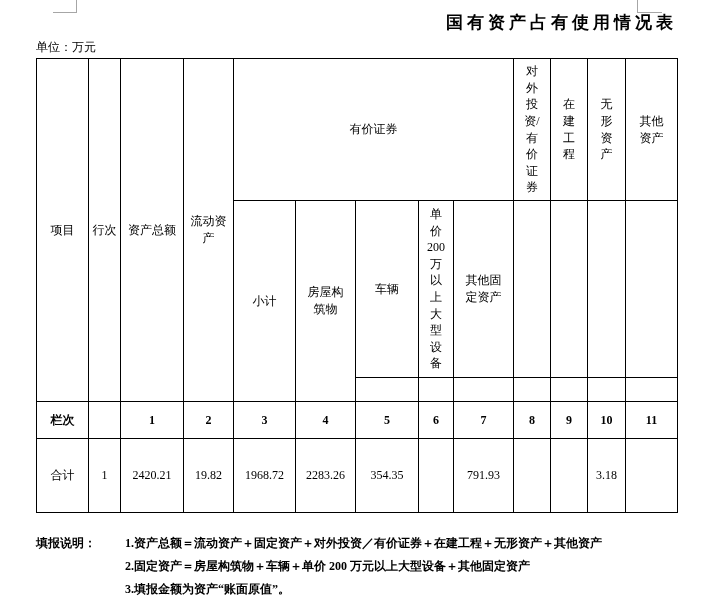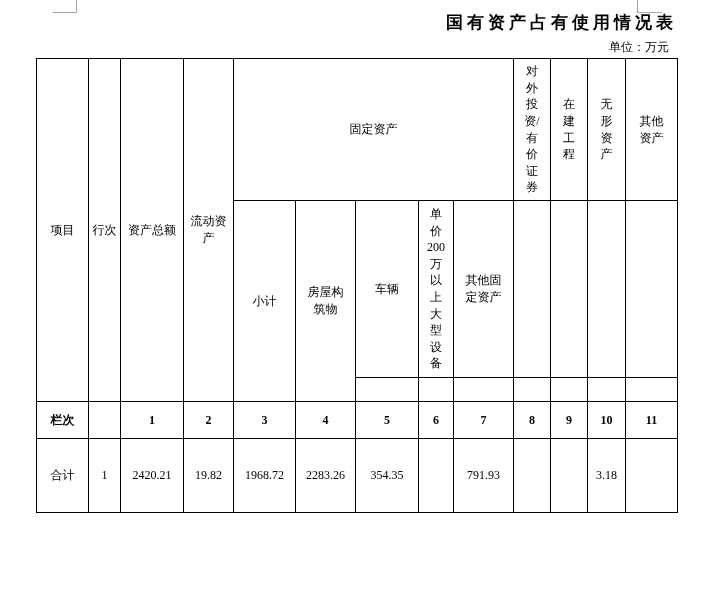--- a/index.html
+++ b/index.html
@@ -23,21 +23,21 @@
     border-left: 1px solid #a6a6a6; border-bottom: 1px solid #a6a6a6;
   }
 
   .doc-title {
     position: absolute; top: 11px; left: 36px; width: 641px;
     text-align: right; font-size: 17px; font-weight: bold;
     letter-spacing: 4px; white-space: nowrap;
   }
   .unit-label {
     position: absolute; top: 39px; left: 36px; width: 633px;
-    text-align: right; font-size: 12px; font-family: Liberation Serif, serif;
+    text-align: left; font-size: 12px; font-family: Liberation Serif, serif;
   }
 
   table.assets {
     position: absolute; left: 36px; top: 58px;
     width: 641px; border-collapse: collapse; table-layout: fixed;
   }
   table.assets td {
     border: 1px solid #000000;
     text-align: center; vertical-align: middle;
     font-size: 12px; line-height: 1.38;
@@ -85,21 +85,21 @@
         <col style="width:38px">
       <col style="width:52px">
     </colgroup>
     <tbody>
         <tr class="r1">
       <td rowspan="3">项目</td>
       <td rowspan="3">行次</td>
       <td rowspan="3">资产总额</td>
       <td rowspan="3">流动资
 产</td>
-      <td colspan="5">固定资产</td>
+      <td colspan="5">有价证券</td>
       <td>对
 外
 投
 资/
 有
 价
 证
 券</td>
       <td>在
 建
@@ -169,14 +169,22 @@
       <td></td>
       <td>791.93</td>
       <td></td>
       <td></td>
       <td>3.18</td>
       <td></td>
     </tr>
   </tbody>
     </table>
 
+  <div class="footnotes">
+    <div class="fn-label">填报说明：</div>
+    <div class="fn-lines">
+      <div>1.资产总额＝流动资产＋固定资产＋对外投资／有价证券＋在建工程＋无形资产＋其他资产</div>
+      <div>2.固定资产＝房屋构筑物＋车辆＋单价 200 万元以上大型设备＋其他固定资产</div>
+      <div>3.填报金额为资产“账面原值”。</div>
+    </div>
+  </div>
 
 </div>
 
 </body></html>

